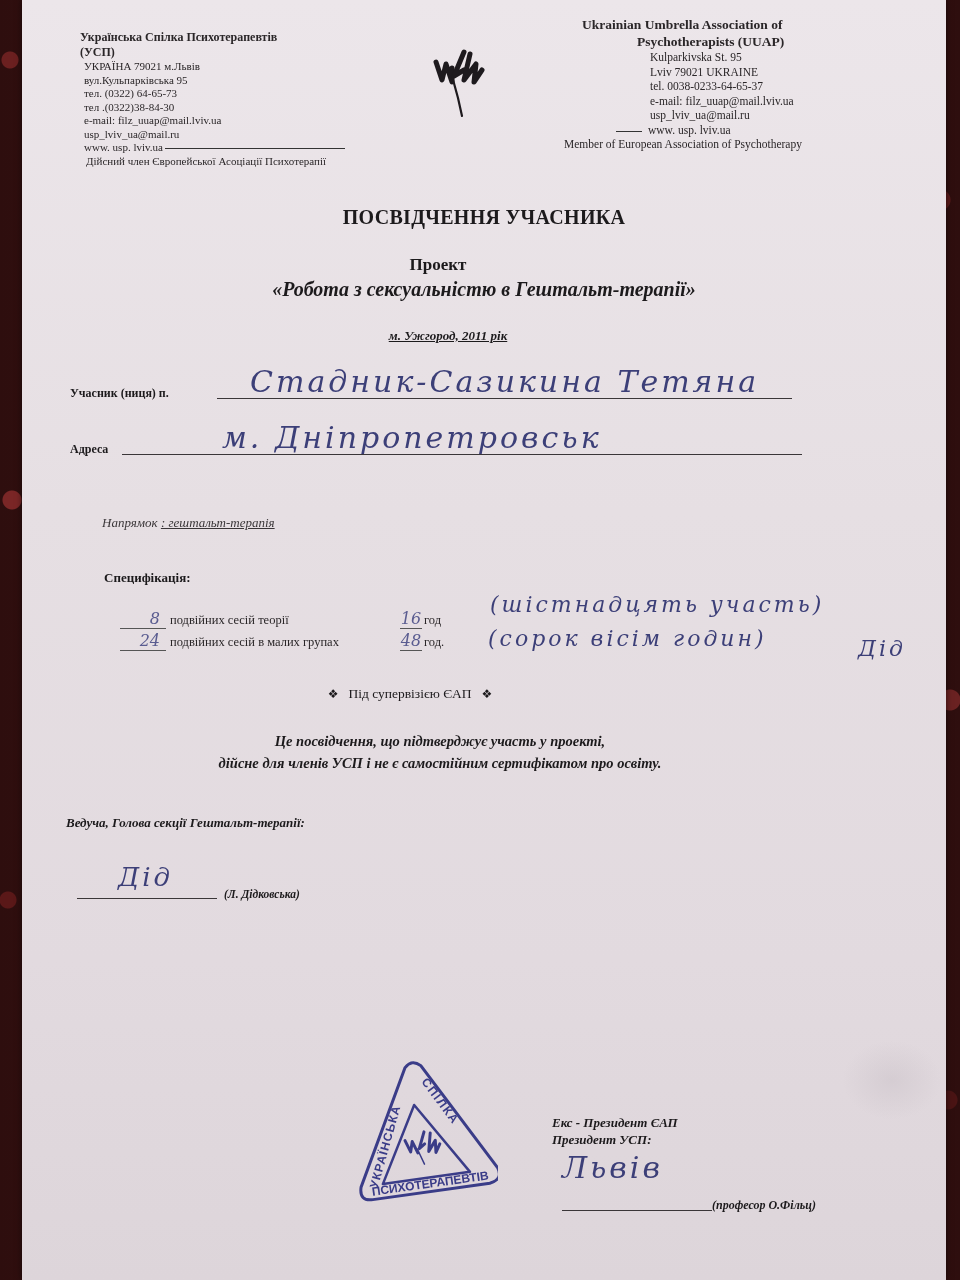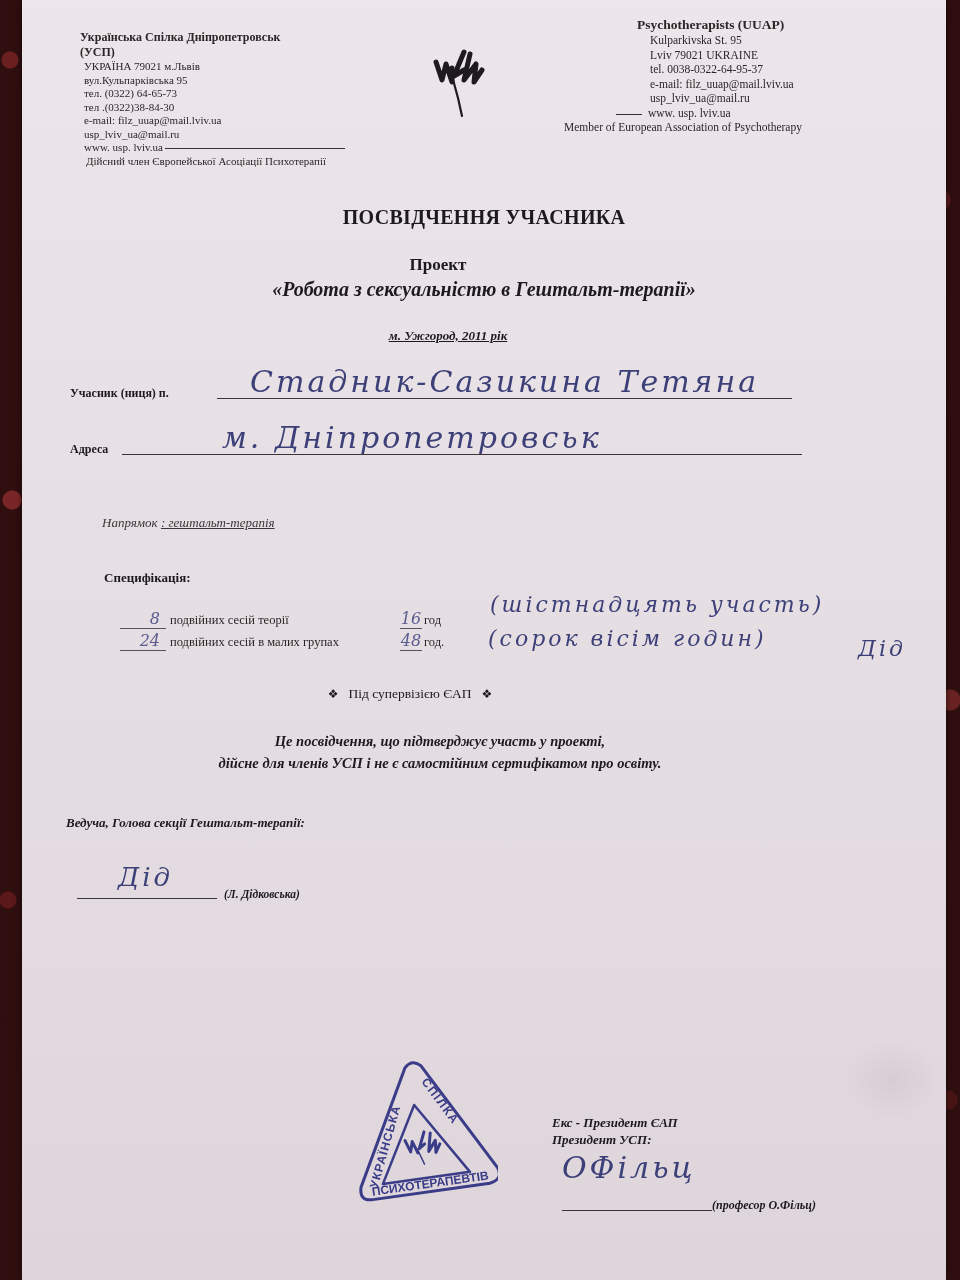--- a/index.html
+++ b/index.html
@@ -105,44 +105,45 @@
       left: 820px; top: 1040px; width: 100px; height: 80px;
       background: radial-gradient(ellipse at center, rgba(150,140,150,0.15), transparent 70%);
     }
   </style>
 </head>
 <body>
 
 <div class="paper">
 
   <div class="abs hdr-left">
-    <div class="org">Українська Спілка Дніпропетровськ</div>
+    <div class="org">Українська Спілка Психотерапевтів</div>
     <div class="org">(УСП)</div>
     <span class="line">УКРАЇНА 79021  м.Львів</span>
     <span class="line">вул.Кульпарківська 95</span>
     <span class="line">тел. (0322) 64-65-73</span>
     <span class="line">тел .(0322)38-84-30</span>
     <span class="line">e-mail: filz_uuap@mail.lviv.ua</span>
     <span class="line">usp_lviv_ua@mail.ru</span>
     <span class="line"><span class="www">www. usp. lviv.ua</span><span class="www-rule"></span></span>
     <span class="line member">Дійсний член Європейської Асоціації Психотерапії</span>
   </div>
 
   <svg class="abs logo" viewBox="0 0 60 80">
     <path d="M6 22 L12 40 L16 24 L22 42 L22 28" stroke="#1e1a1e" stroke-width="5" fill="none" stroke-linecap="round" stroke-linejoin="round"></path>
     <path d="M34 12 L24 36 L34 30" stroke="#1e1a1e" stroke-width="5" fill="none" stroke-linecap="round" stroke-linejoin="round"></path>
     <path d="M40 14 L34 40 L46 24 L44 42 L52 30" stroke="#1e1a1e" stroke-width="5" fill="none" stroke-linecap="round" stroke-linejoin="round"></path>
     <path d="M22 36 L28 58 L32 76" stroke="#1e1a1e" stroke-width="2.2" fill="none" stroke-linecap="round"></path>
   </svg>
 
   <div class="abs hdr-right">
+    <div class="org1">Ukrainian Umbrella Association of</div>
     <div class="org2">Psychotherapists (UUAP)</div>
     <span class="line">Kulparkivska St. 95</span>
     <span class="line">Lviv 79021 UKRAINE</span>
-    <span class="line">tel. 0038-0322-64-95-37</span>
+    <span class="line">tel. 0038-0233-64-65-37</span>
     <span class="line">e-mail: filz_uuap@mail.lviv.ua</span>
     <span class="line">usp_lviv_ua@mail.ru</span>
     <span style="display:block;"><span class="www-rule"></span><span>www. usp. lviv.ua</span></span>
     <div class="member">Member of European Association of Psychotherapy</div>
   </div>
 
   <div class="abs title">ПОСВІДЧЕННЯ УЧАСНИКА</div>
   <div class="abs project-label">Проект</div>
   <div class="abs project-name">«Робота з сексуальністю в Гештальт-терапії»</div>
   <div class="abs place">м. Ужгород, 2011 рік</div>
@@ -209,17 +210,17 @@
         <path d="M67 88 L72 104" stroke-width="1.5"></path>
       </g>
     </g>
   </svg>
 
   <div class="abs pres-title">
     <div>Екс - Президент ЄАП</div>
     <div>Президент УСП:</div>
   </div>
   <div class="abs field-rule pres-rule"></div>
-  <div class="abs hand pres-sig">ОФільц</div>
+  <div class="abs hand pres-sig">Львів</div>
   <div class="abs pres-name">(професор  О.Фільц)</div>
 
   <div class="abs shadow-blot"></div>
 </div>
 
 </body></html>

